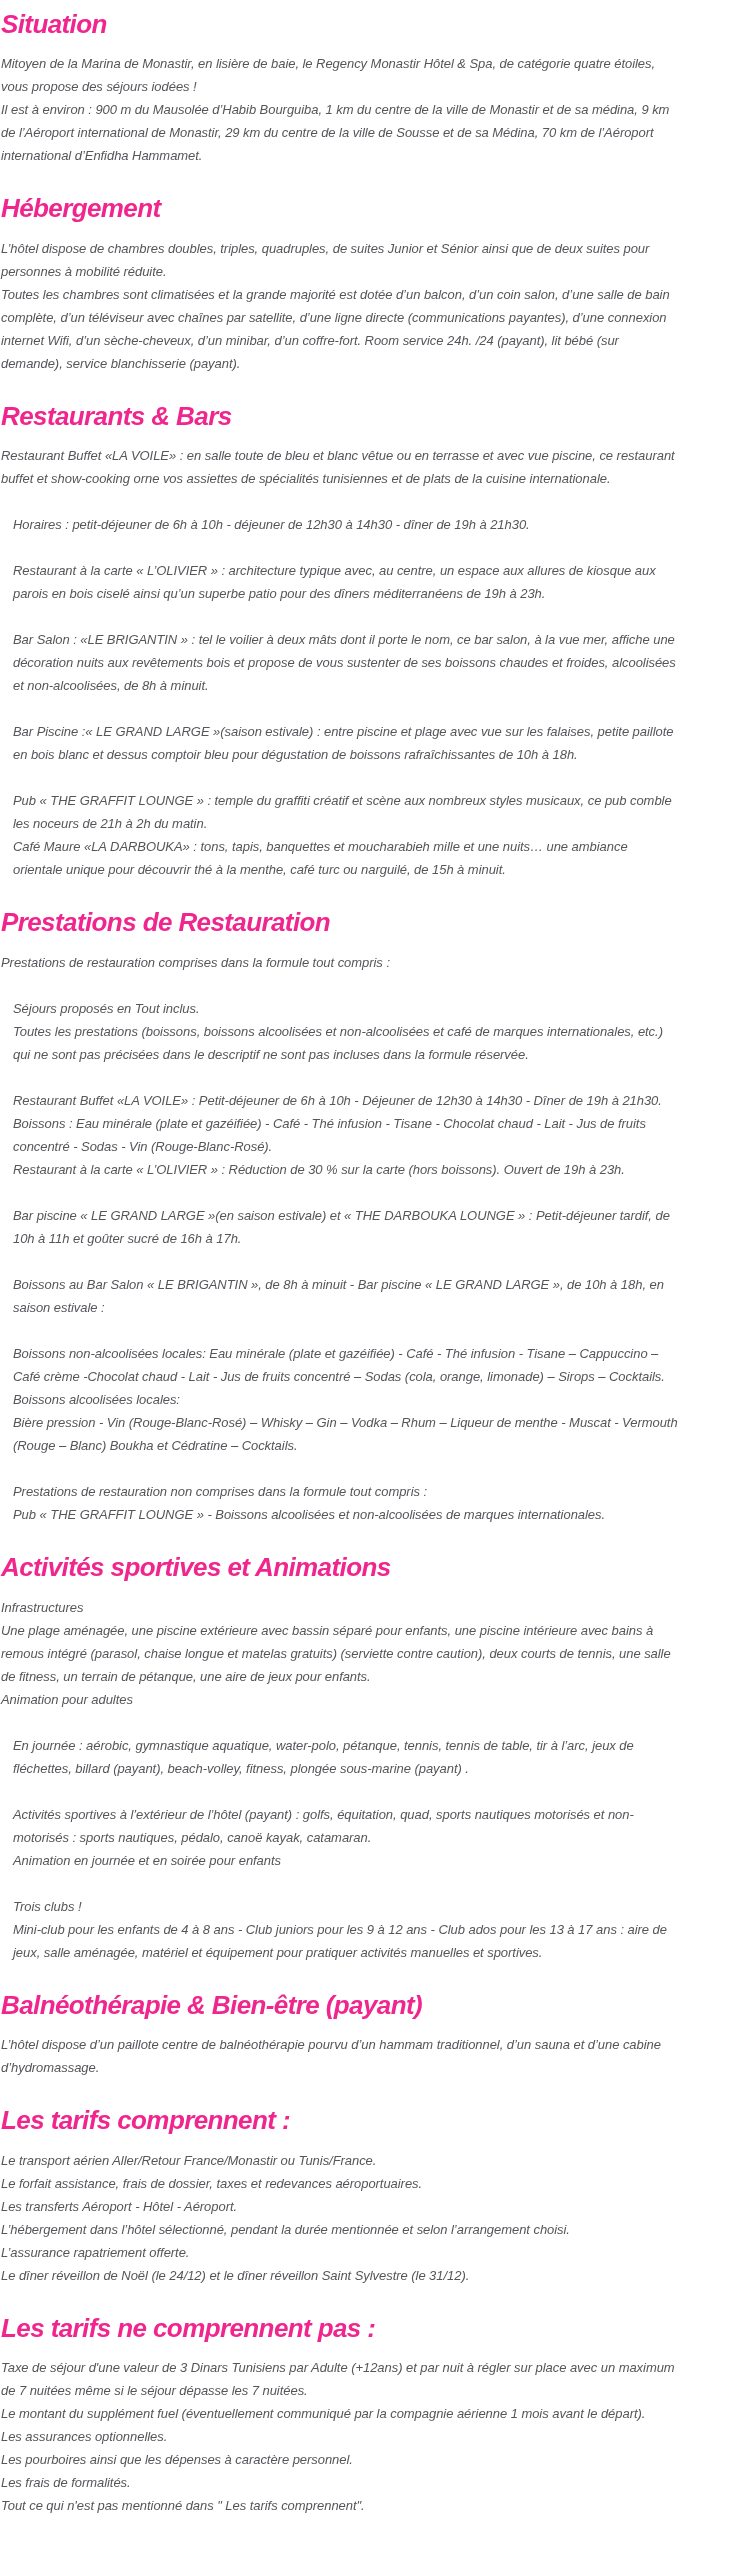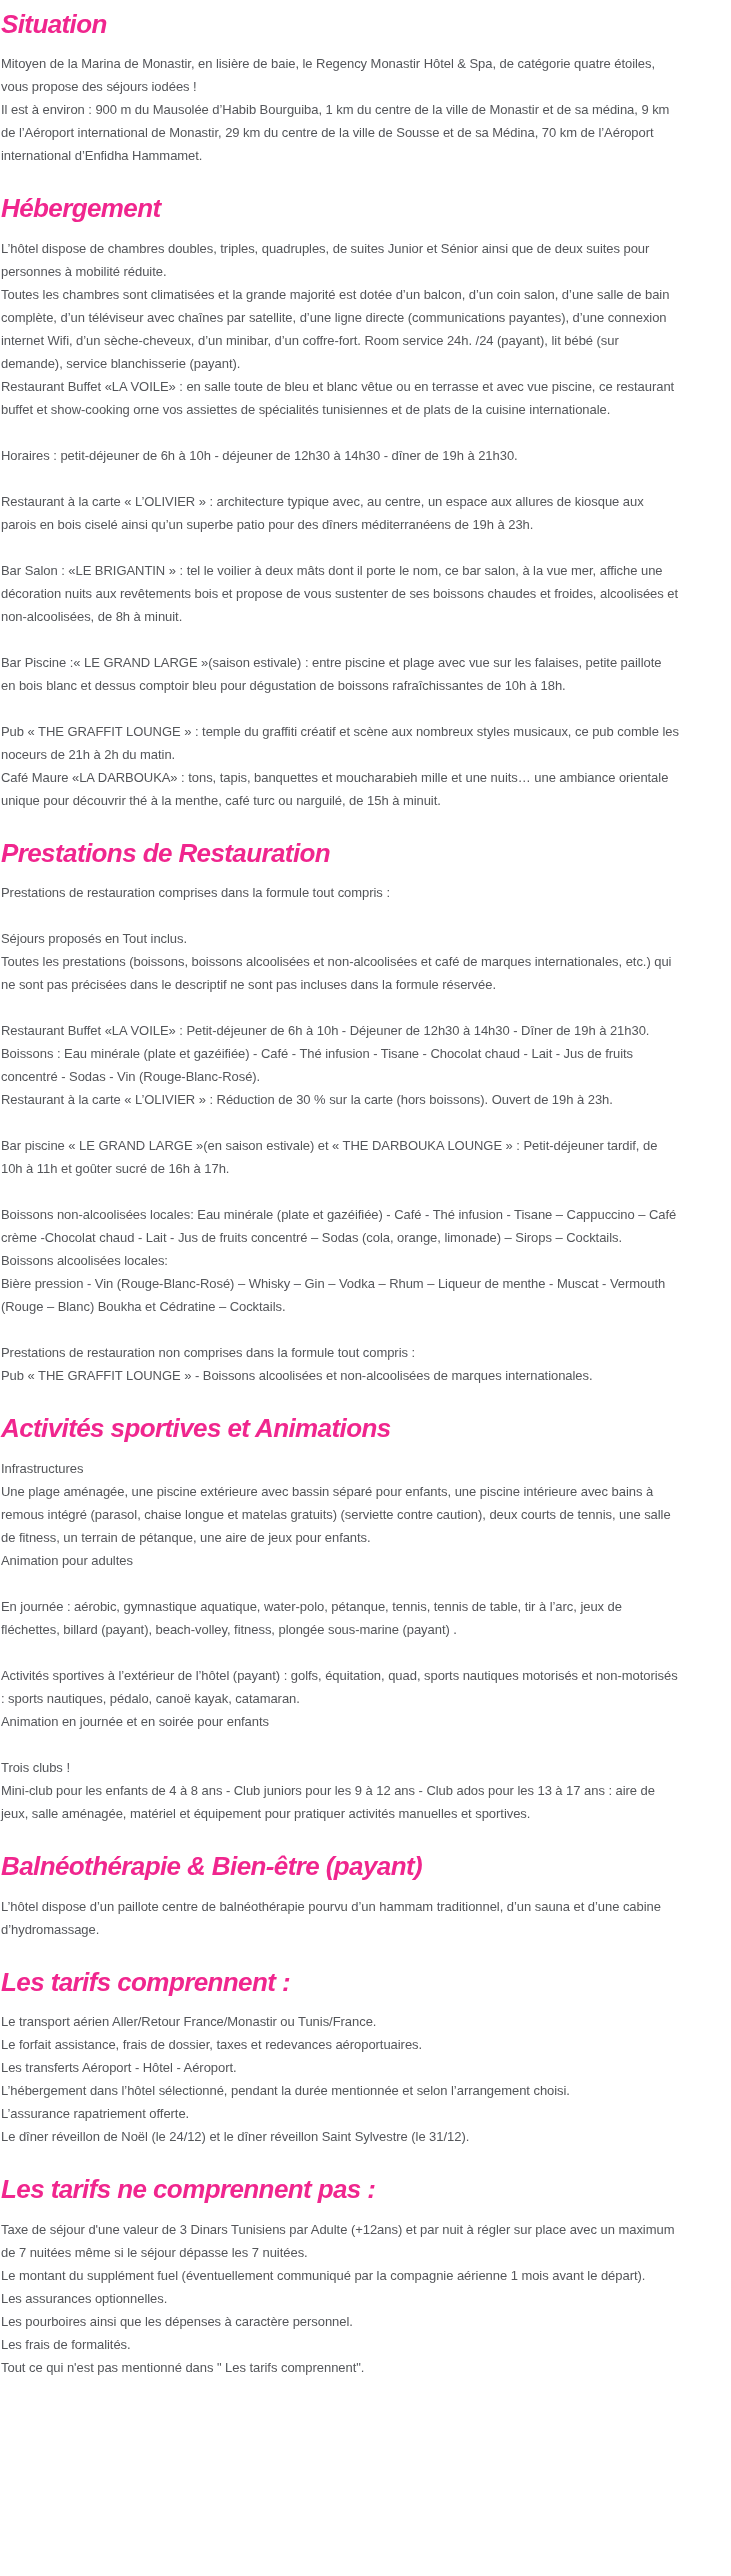--- a/index.html
+++ b/index.html
@@ -22,64 +22,67 @@
     font-style:italic;
     font-weight:bold;
     font-size:26px;
     line-height:33px;
     letter-spacing:-0.6px;
     margin:25px 0 11.6px 0;
   }
   section:first-of-type h2.sec-heading{margin-top:1.9px;}
   p.blk{
     color:var(--body-color);
+    font-style:italic;
     font-size:13px;
     line-height:23px;
     letter-spacing:-0.05px;
     margin:0;
     white-space:pre-line;
   }
-  p.blk + p.blk{margin-top:23px;}
+  p.blk + p.blk{margin-top:23px;padding-left:12px;}
 </style>
 </head>
 <body>
 
 <div class="page">
 
   <section>
     <h2 class="sec-heading">Situation</h2>
     <p class="blk">Mitoyen de la Marina de Monastir, en lisière de baie, le Regency Monastir Hôtel &amp; Spa, de catégorie quatre étoiles, vous propose des séjours iodées !
 Il est à environ : 900 m du Mausolée d’Habib Bourguiba, 1 km du centre de la ville de Monastir et de sa médina, 9 km de l’Aéroport international de Monastir, 29 km du centre de la ville de Sousse et de sa Médina, 70 km de l’Aéroport international d’Enfidha Hammamet.</p>
   </section>
 
   <section>
     <h2 class="sec-heading">Hébergement</h2>
     <p class="blk">L’hôtel dispose de chambres doubles, triples, quadruples, de suites Junior et Sénior ainsi que de deux suites pour personnes à mobilité réduite.
 Toutes les chambres sont climatisées et la grande majorité est dotée d’un balcon, d’un coin salon, d’une salle de bain complète, d’un téléviseur avec chaînes par satellite, d’une ligne directe (communications payantes), d’une connexion internet Wifi, d’un sèche-cheveux, d’un minibar, d’un coffre-fort. Room service 24h. /24 (payant), lit bébé (sur demande), service blanchisserie (payant).</p>
   </section>
 
   <section>
+    <h2 class="sec-heading">Restaurants &amp; Bars</h2>
     <p class="blk">Restaurant Buffet «LA VOILE» : en salle toute de bleu et blanc vêtue ou en terrasse et avec vue piscine, ce restaurant buffet et show-cooking orne vos assiettes de spécialités tunisiennes et de plats de la cuisine internationale.</p>
     <p class="blk">Horaires : petit-déjeuner de 6h à 10h - déjeuner de 12h30 à 14h30 - dîner de 19h à 21h30.</p>
     <p class="blk">Restaurant à la carte « L’OLIVIER » : architecture typique avec, au centre, un espace aux allures de kiosque aux parois en bois ciselé ainsi qu’un superbe patio pour des dîners méditerranéens de 19h à 23h.</p>
     <p class="blk">Bar Salon : «LE BRIGANTIN » : tel le voilier à deux mâts dont il porte le nom, ce bar salon, à la vue mer, affiche une décoration nuits aux revêtements bois et propose de vous sustenter de ses boissons chaudes et froides, alcoolisées et non-alcoolisées, de 8h à minuit.</p>
     <p class="blk">Bar Piscine :« LE GRAND LARGE »(saison estivale) : entre piscine et plage avec vue sur les falaises, petite paillote en bois blanc et dessus comptoir bleu pour dégustation de boissons rafraîchissantes de 10h à 18h.</p>
     <p class="blk">Pub « THE GRAFFIT LOUNGE » : temple du graffiti créatif et scène aux nombreux styles musicaux, ce pub comble les noceurs de 21h à 2h du matin.
 Café Maure «LA DARBOUKA» : tons, tapis, banquettes et moucharabieh mille et une nuits… une ambiance orientale unique pour découvrir thé à la menthe, café turc ou narguilé, de 15h à minuit.</p>
   </section>
 
   <section>
     <h2 class="sec-heading">Prestations de Restauration</h2>
     <p class="blk">Prestations de restauration comprises dans la formule tout compris :</p>
     <p class="blk">Séjours proposés en Tout inclus.
 Toutes les prestations (boissons, boissons alcoolisées et non-alcoolisées et café de marques internationales, etc.) qui ne sont pas précisées dans le descriptif ne sont pas incluses dans la formule réservée.</p>
     <p class="blk">Restaurant Buffet «LA VOILE» : Petit-déjeuner de 6h à 10h - Déjeuner de 12h30 à 14h30 - Dîner de 19h à 21h30.
 Boissons : Eau minérale (plate et gazéifiée) - Café - Thé infusion - Tisane - Chocolat chaud - Lait - Jus de fruits concentré - Sodas - Vin (Rouge-Blanc-Rosé).
 Restaurant à la carte « L’OLIVIER » : Réduction de 30 % sur la carte (hors boissons). Ouvert de 19h à 23h.</p>
     <p class="blk">Bar piscine « LE GRAND LARGE »(en saison estivale) et « THE DARBOUKA LOUNGE » : Petit-déjeuner tardif, de 10h à 11h et goûter sucré de 16h à 17h.</p>
+    <p class="blk">Boissons au Bar Salon « LE BRIGANTIN », de 8h à minuit - Bar piscine « LE GRAND LARGE », de 10h à 18h, en saison estivale :</p>
     <p class="blk">Boissons non-alcoolisées locales: Eau minérale (plate et gazéifiée) - Café - Thé infusion - Tisane – Cappuccino – Café crème -Chocolat chaud - Lait - Jus de fruits concentré – Sodas (cola, orange, limonade) – Sirops – Cocktails.
 Boissons alcoolisées locales:
 Bière pression - Vin (Rouge-Blanc-Rosé) – Whisky – Gin – Vodka – Rhum – Liqueur de menthe - Muscat - Vermouth (Rouge – Blanc) Boukha et Cédratine – Cocktails.</p>
     <p class="blk">Prestations de restauration non comprises dans la formule tout compris :
 Pub « THE GRAFFIT LOUNGE » - Boissons alcoolisées et non-alcoolisées de marques internationales.</p>
   </section>
 
   <section>
     <h2 class="sec-heading">Activités sportives et Animations</h2>
     <p class="blk">Infrastructures

